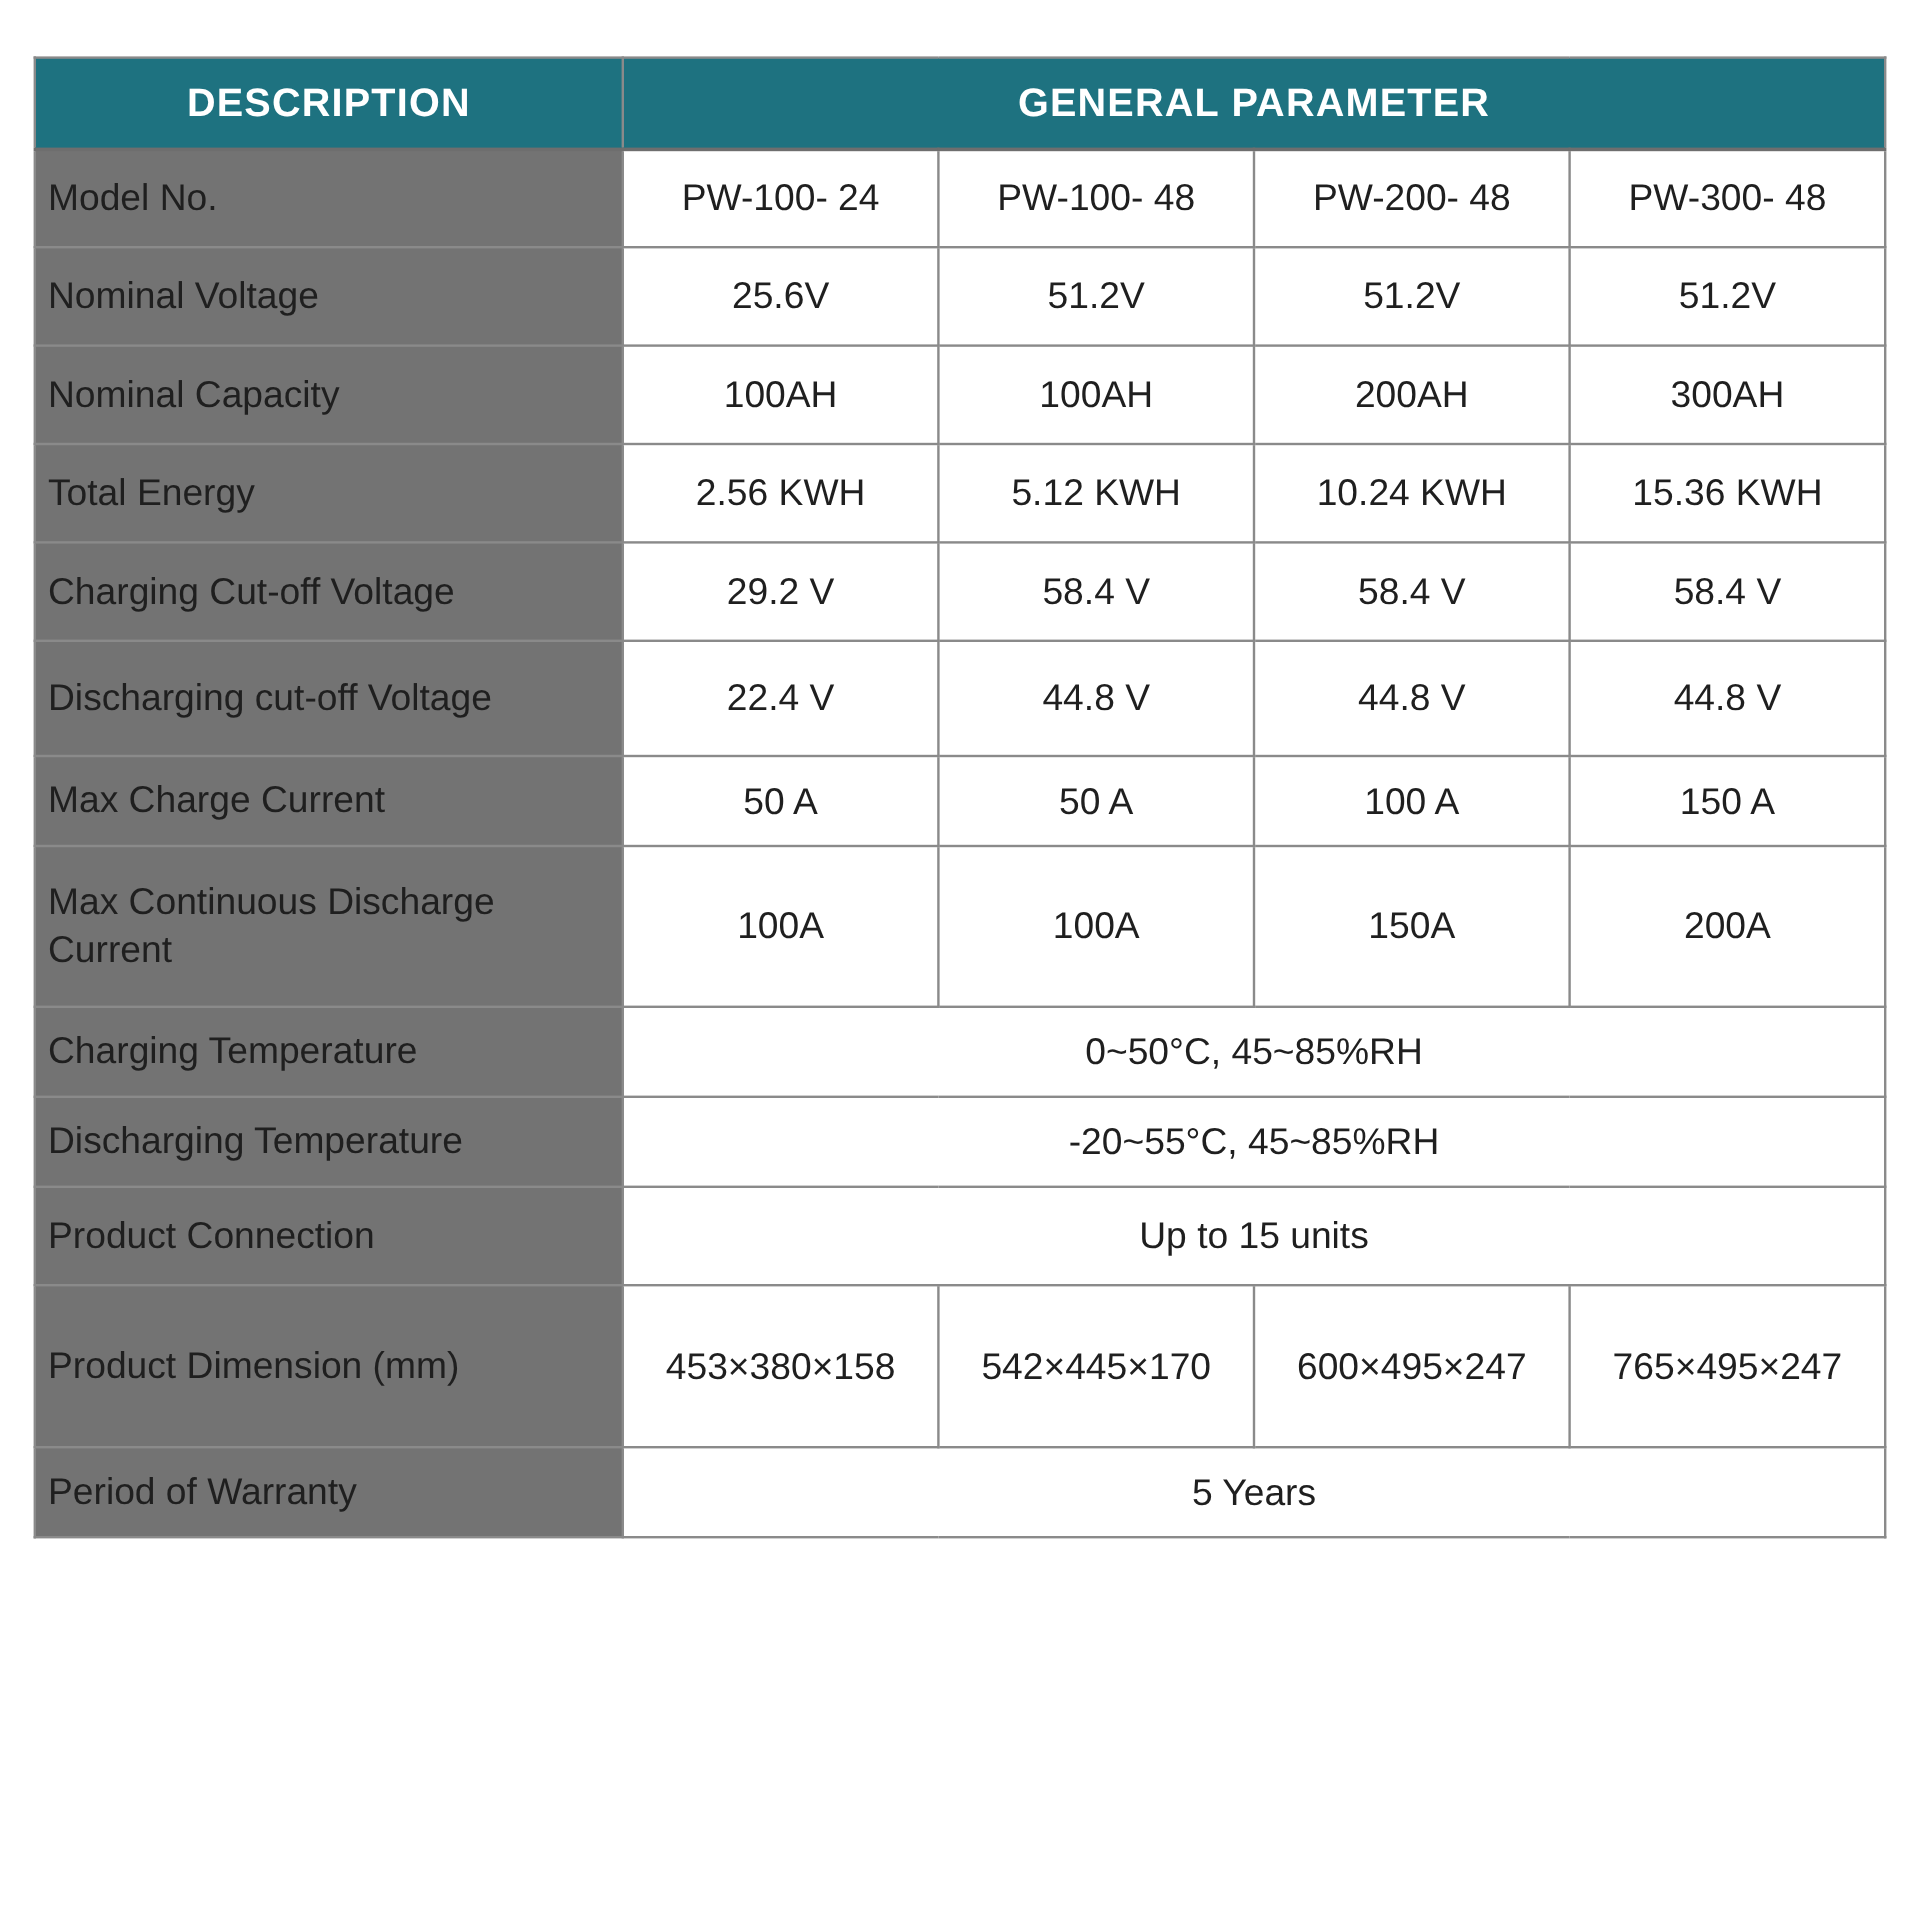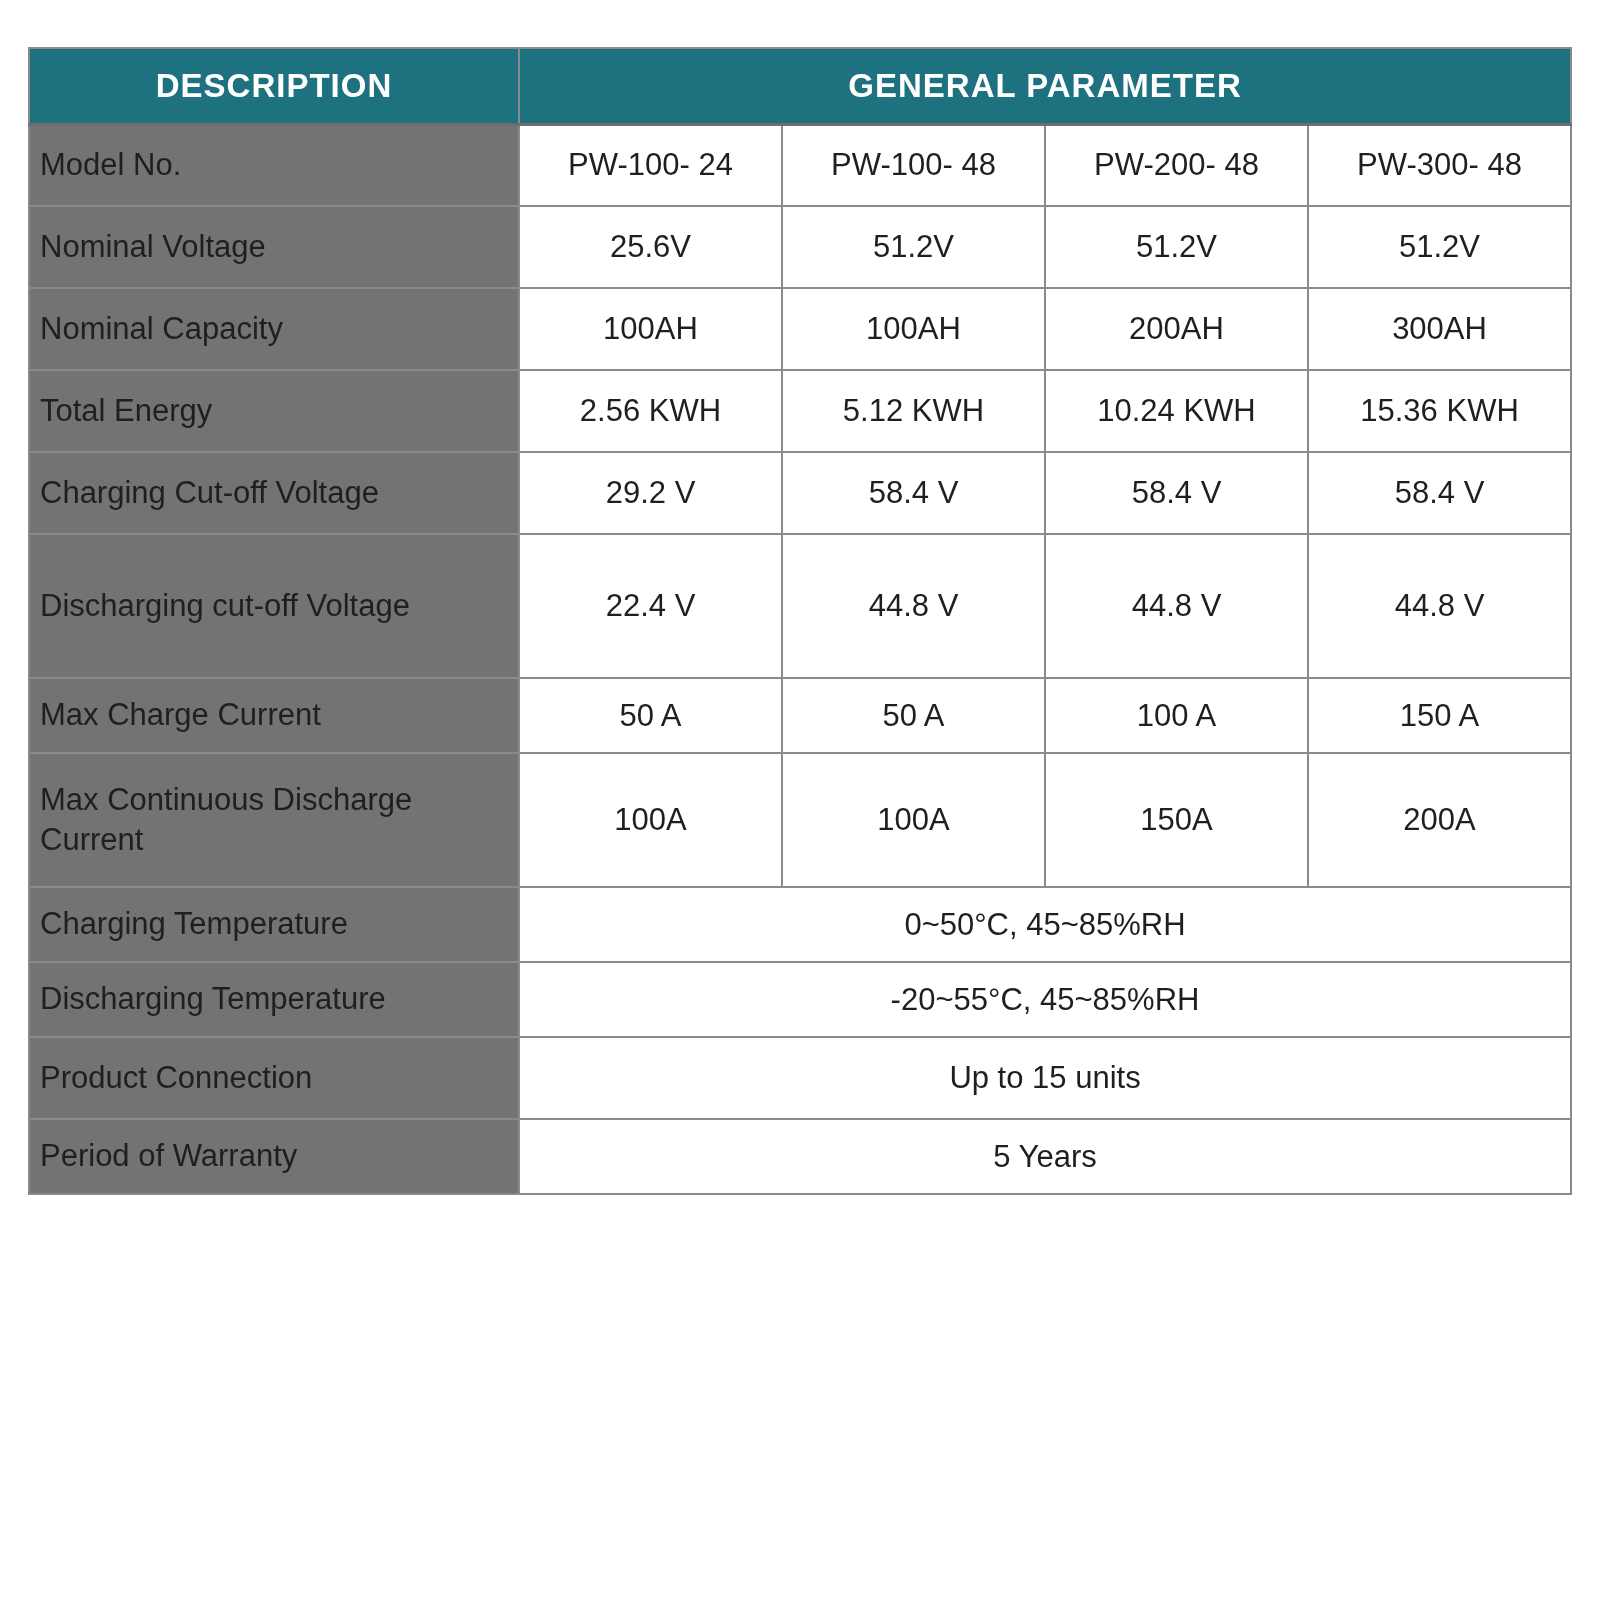--- a/index.html
+++ b/index.html
@@ -56,21 +56,21 @@
   td.val {
     background: #ffffff;
     text-align: center;
     font-size: 31px;
     padding: 4px 6px;
     border-radius: 10px;
   }
 
   tr.h82  { height: 82px; }
   tr.h85  { height: 75px; }
-  tr.h128 { height: 144px; }
+  tr.h128 { height: 96px; }
   tr.h134 { height: 134px; }
   tr.h135 { height: 135px; }
 </style>
 </head>
 <body>
 
 <div class="page">
   <table class="spec-table">
     <colgroup>
       <col class="c-label">
@@ -147,19 +147,26 @@
         <td class="val" colspan="4">0~50°C, 45~85%RH</td>
       </tr>
       <tr class="h85">
         <td class="lbl">Discharging Temperature</td>
         <td class="val" colspan="4">-20~55°C, 45~85%RH</td>
       </tr>
       <tr class="h82">
         <td class="lbl">Product Connection</td>
         <td class="val" colspan="4">Up to 15 units</td>
       </tr>
+      <tr class="h135">
+        <td class="lbl">Product Dimension (mm)</td>
+        <td class="val">453×380×158</td>
+        <td class="val">542×445×170</td>
+        <td class="val">600×495×247</td>
+        <td class="val">765×495×247</td>
+      </tr>
       <tr class="h85">
         <td class="lbl">Period of Warranty</td>
         <td class="val" colspan="4">5 Years</td>
       </tr>
     </tbody>
   </table>
 </div>
 
 </body></html>

